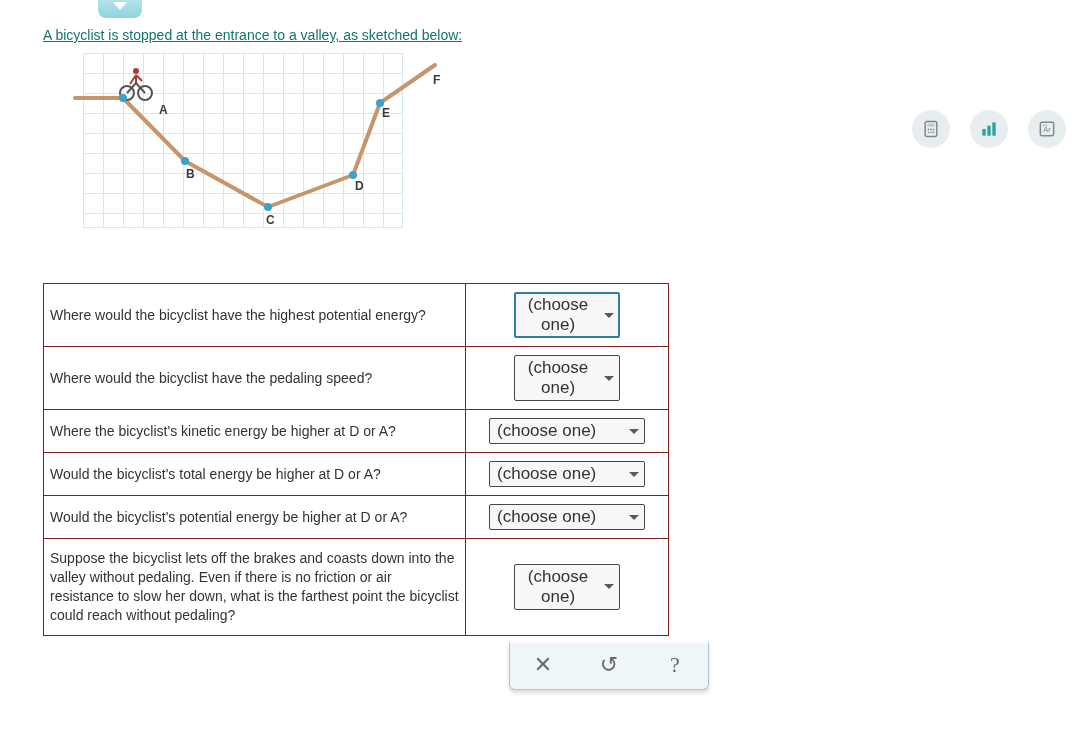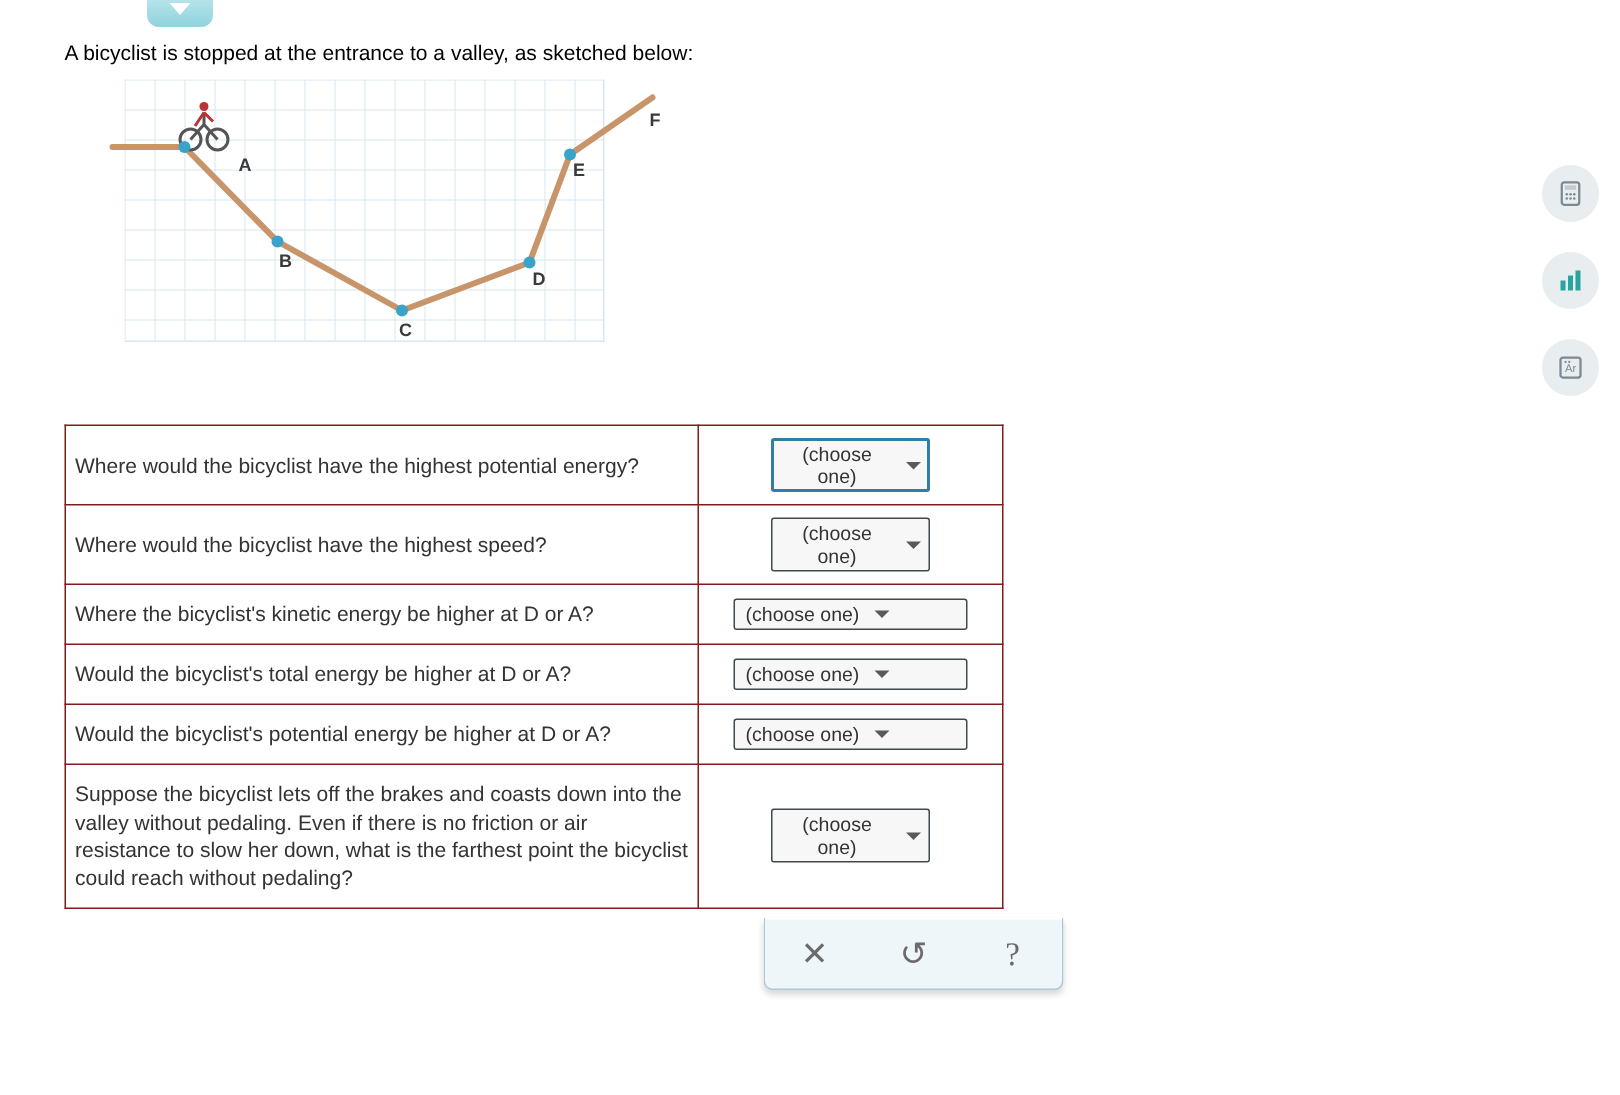--- a/index.html
+++ b/index.html
@@ -16,53 +16,53 @@
   }
   .content { padding: 0 43px; }
   .header-icon {
     width: 44px; height: 18px;
     background: linear-gradient(#b5e3ea,#8fd3dd);
     border-radius: 0 0 8px 8px;
     margin-left: 55px;
     display:flex;align-items:flex-start;justify-content:center;
   }
   .chev-down { width:0;height:0;border-left:7px solid transparent;border-right:7px solid transparent;border-top:8px solid #fff;margin-top:2px;}
-  .prompt { margin: 9px 0 10px 0; color:#000000; }
+  .prompt { margin: 9px 0 10px 0; color:#0f766e;text-decoration:underline; }
   .diagram { margin-left: 40px; }
   table.q {
     border-collapse: collapse;
     width: 626px;
     margin-top: 55px;
   }
   table.q td {
     border: 1px solid #7f1d1d;
     padding: 0;
     vertical-align: middle;
   }
   table.q td.qcell { width: 423px; padding: 10px 6px; line-height:1.35; }
   table.q td.acell { width: 203px; text-align:center; padding: 8px 6px; }
   .sel {
-    display:inline-flex; align-items:center; 
+    display:inline-flex; align-items:center; justify-content:space-between;
     border:1px solid #3f4a4f; border-radius:2px; background:#f7f7f7;
-    padding: 2px 5px 2px 7px; font-size:13px; color:#333; cursor:pointer;
+    padding: 2px 5px 2px 7px; font-size:17px; color:#333; cursor:pointer;
     min-height:20px; gap:6px;
   }
   .sel.narrow { width: 106px; }
   .sel.wide { width: 156px; }
   .sel.active { border:2px solid #2f7ea6; padding:1px 4px 1px 6px; }
   .sel .chev { width:0;height:0;border-left:5px solid transparent;border-right:5px solid transparent;border-top:5px solid #5a5a5a; margin-left:4px;}
   .controls {
     width:200px; height:48px; margin-left:466px; margin-top:6px;
     border:1px solid #a9c9d6; border-top:none; border-radius:0 0 6px 6px;
     background:#eef6f9;
     box-shadow: 0 3px 4px rgba(0,0,0,0.15), inset 0 1px 0 #fff;
     display:flex; align-items:center; justify-content:space-around;
   }
   .ctrl-btn { font-size:22px; color:#6b6b6b; cursor:pointer; width:40px; text-align:center; }
-  .side-tools { position:absolute; right:14px; top:110px; display:flex; flex-direction:column; gap:20px; }
+  .side-tools { position:absolute; right:14px; top:110px; display:flex; flex-direction:row; gap:20px; }
   .tool {
     width:38px; height:38px; border-radius:50%;
     background:#e8edef; display:flex; align-items:center; justify-content:center;
     color:#7a8a93; cursor:pointer;
   }
   .tool svg { width:20px; height:20px; }
   .tool.teal { color:#2aa4a0; }
   
   .grid { position:relative; width:320px; height:175px; }
   .gridlines { position:absolute; inset:0;
@@ -115,21 +115,21 @@
   <table class="q">
     <tbody id="qbody">
         <tr>
           <td class="qcell">Where would the bicyclist have the highest potential energy?</td>
           <td class="acell"><div class="sel narrow active">
               <span>(choose one)</span>
               <span class="chev"></span>
             </div></td>
         </tr>
         <tr>
-          <td class="qcell">Where would the bicyclist have the highest speed?</td>
+          <td class="qcell">Where would the bicyclist have the pedaling speed?</td>
           <td class="acell"><div class="sel narrow">
               <span>(choose one)</span>
               <span class="chev"></span>
             </div></td>
         </tr>
         <tr>
           <td class="qcell">Where the bicyclist's kinetic energy be higher at D or A?</td>
           <td class="acell"><div class="sel wide">
               <span>(choose one)</span>
               <span class="chev"></span>

